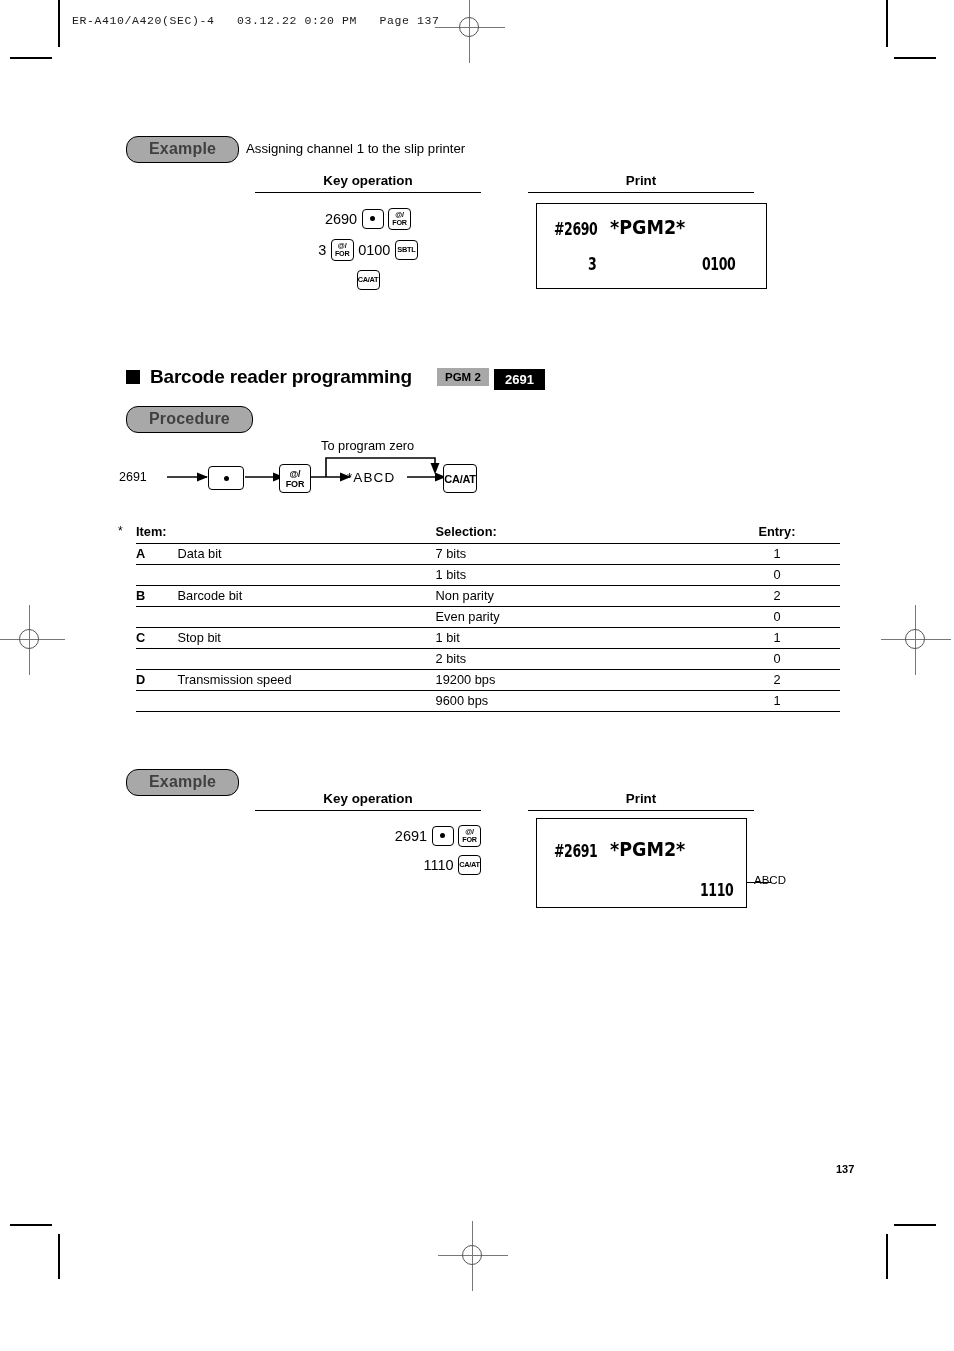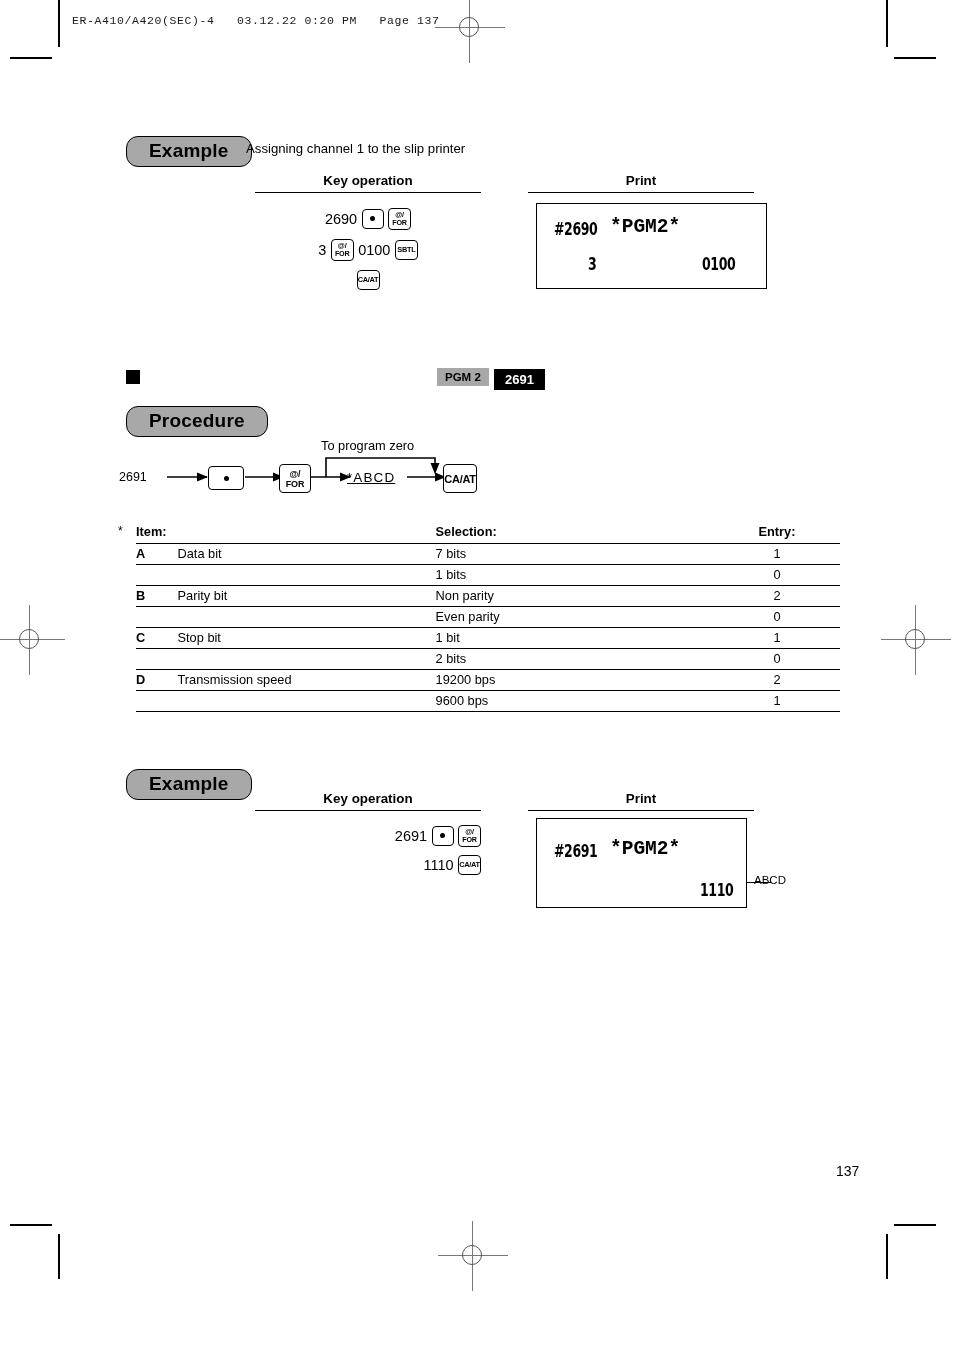--- a/index.html
+++ b/index.html
@@ -66,23 +66,23 @@
     color: #1a1a1a;
     white-space: pre;
   }
 
   
   .pill {
     display: inline-block;
     background: #a8a8a8;
     border: 1.6px solid #000;
     border-radius: 12px;
-    color: #000000;
-    font-weight: bold;
-    font-size: 19px;
+    color: #404040;
+    font-weight: bold;
+    font-size: 16px;
     padding: 3px 22px 4px 22px;
     line-height: 1.15;
     letter-spacing: 0.2px;
   }
 
   .caption-text {
     font-size: 13.2px;
     color: #000;
   }
 
@@ -148,21 +148,20 @@
   }
   .rc-num {
     font-size: 17px;
     letter-spacing: -0.5px;
     transform: scaleX(0.82);
     transform-origin: left center;
   }
   .rc-pgm {
     font-size: 19.5px;
     letter-spacing: 0px;
-    font-family: Liberation Mono, monospace;
   }
 
   
   .sec-square {
     position: absolute;
     width: 14px; height: 14px;
     background: #000;
   }
   .sec-title {
     position: absolute;
@@ -191,21 +190,20 @@
   
   .flow { position: absolute; }
   .flow-num {
     position: absolute;
     font-size: 12.5px;
   }
   .abcd {
     position: absolute;
     font-size: 13.5px;
     letter-spacing: 1.1px;
-    text-decoration: underline;
   }
   .prog-zero {
     position: absolute;
     font-size: 12.8px;
   }
 
   
   .tbl {
     position: absolute;
     border-collapse: collapse;
@@ -234,22 +232,22 @@
     font-size: 11.5px;
   }
   .leader {
     position: absolute;
     height: 1.4px;
     background: #000;
   }
 
   .pagenum {
     position: absolute;
-    font-size: 14px;
-    font-weight: normal;
+    font-size: 11px;
+    font-weight: bold;
   }
 </style>
 </head>
 <body>
 
 <div class="page">
 
   <div class="crop-v" style="left:58px;top:0;height:47px;"></div>
   <div class="crop-h" style="left:10px;top:57px;width:42px;"></div>
 
@@ -319,20 +317,21 @@
   </div>
 
   <div class="print-box" style="left:536px;top:203px;width:231px;height:86px;">
     <div class="receipt-line rc-num" style="left:17px;top:15px;">#2690</div>
     <div class="receipt-line rc-pgm" style="left:73px;top:12px;">*PGM2*</div>
     <div class="receipt-line rc-num" style="left:51px;top:50px;">3</div>
     <div class="receipt-line rc-num" style="left:165px;top:50px;">0100</div>
   </div>
 
   <div class="sec-square" style="left:126px;top:370px;"></div>
+  <div class="sec-title" style="left:150px;top:366px;">Barcode reader programming</div>
   <div class="badge-gray" style="left:437px;top:356px;margin-top:12px;">PGM 2</div>
   <div class="badge-black" style="left:494px;top:369px;">2691</div>
 
   <div style="position:absolute;left:126px;top:406px;">
     <span class="pill">Procedure</span>
   </div>
 
   <div class="flow" style="left:115px;top:436px;width:380px;height:66px;">
     <div class="prog-zero" style="left:206px;top:2px;">To program zero</div>
 
@@ -389,21 +388,21 @@
       <td class="c-ent">1</td>
     </tr>
     <tr class="rule-thin">
       <td class="c-letter" style="padding-left:0;"></td>
       <td class="c-item"></td>
       <td class="c-sel">1 bits</td>
       <td class="c-ent">0</td>
     </tr>
     <tr class="rule-thin">
       <td class="c-letter" style="padding-left:0;">B</td>
-      <td class="c-item">Parity bit</td>
+      <td class="c-item">Barcode bit</td>
       <td class="c-sel">Non parity</td>
       <td class="c-ent">2</td>
     </tr>
     <tr class="rule-thin">
       <td class="c-letter" style="padding-left:0;"></td>
       <td class="c-item"></td>
       <td class="c-sel">Even parity</td>
       <td class="c-ent">0</td>
     </tr>
     <tr class="rule-thin">

